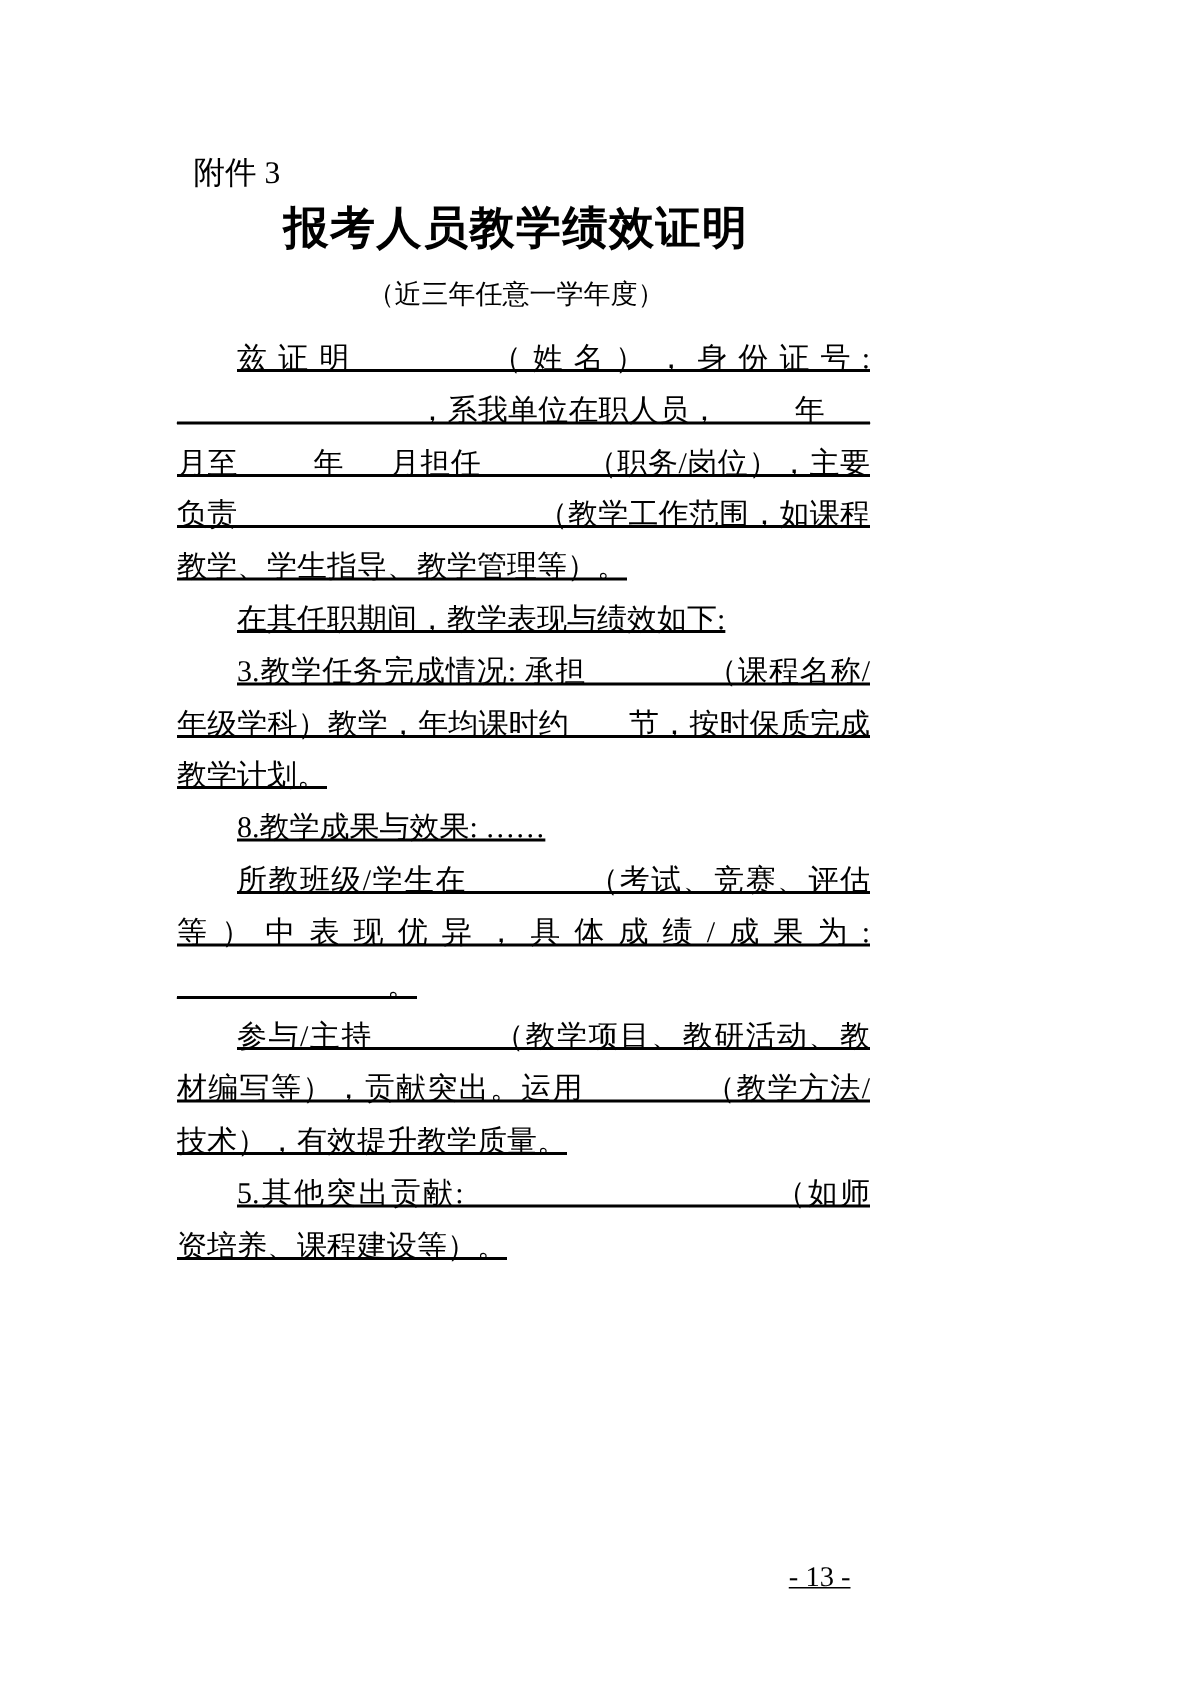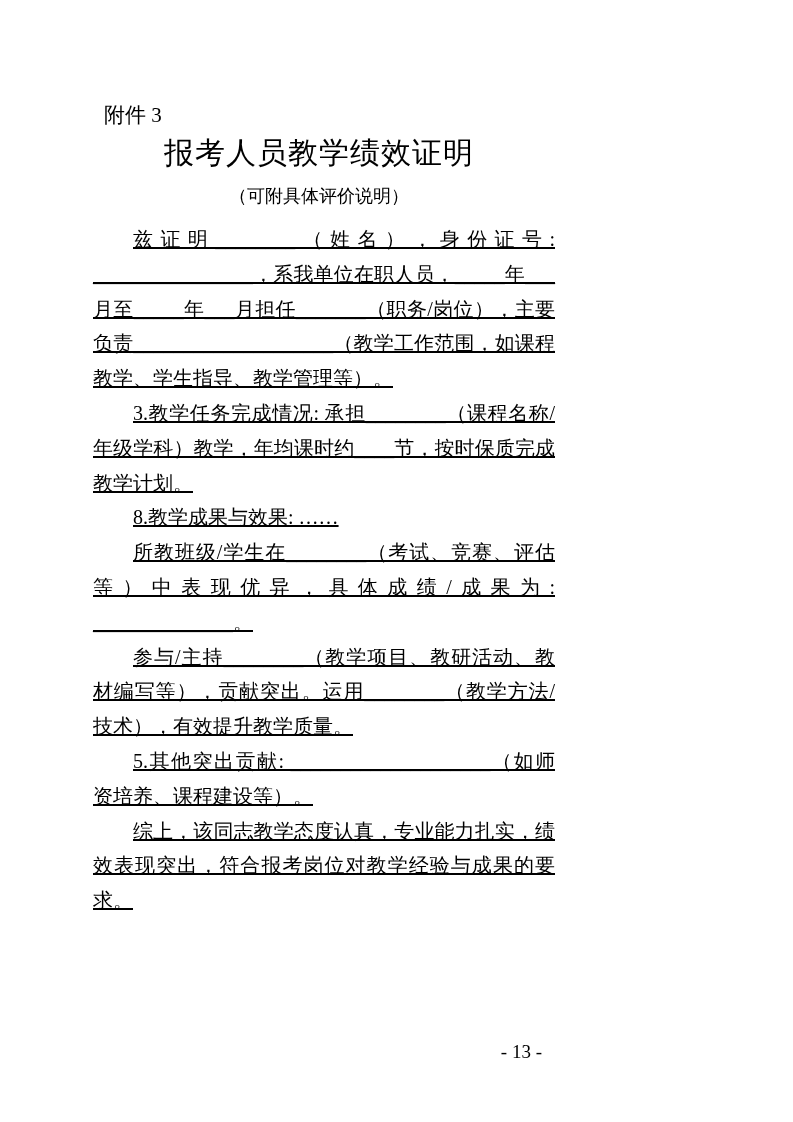--- a/index.html
+++ b/index.html
@@ -8,36 +8,37 @@
     background: #ffffff;
   }
   .page {
     position: relative;
     width: 638px;
     height: 1122px;
     background: #ffffff;
     color: #000000;
     font-family: "Liberation Serif", "DejaVu Serif", serif;
     overflow: hidden;
+    margin-left: 25px;
   }
   .attachment {
     position: absolute;
     left: 104px;
     top: 102px;
     font-size: 21px;
     line-height: 26px;
   }
   .doc-title {
     position: absolute;
     left: 0;
     right: 0;
     top: 134px;
     text-align: center;
     font-size: 30px;
-    font-weight: normal;
+    font-weight: bold;
     letter-spacing: 1px;
     line-height: 38px;
     margin: 0;
   }
   .doc-subtitle {
     position: absolute;
     left: 0;
     right: 0;
     top: 184px;
     text-align: center;
@@ -69,39 +70,40 @@
     text-align: right;
   }
   .sig-sign { padding-right: 60px; letter-spacing: 1px; }
   .sig-date { padding-right: 57px; letter-spacing: 1px; }
   .page-number {
     position: absolute;
     right: 96px;
     top: 1040px;
     font-size: 19px;
     line-height: 24px;
+    text-decoration: underline;
   }
 </style>
 </head>
 <body>
 
 <div class="page">
 
   <div class="attachment">附件 3</div>
 
   <h1 class="doc-title">报考人员教学绩效证明</h1>
 
-  <div class="doc-subtitle">（可附具体评价说明）</div>
+  <div class="doc-subtitle">（近三年任意一学年度）</div>
 
   <div class="doc-body">
     <p>兹证明________（姓名），身份证号: ________________，系我单位在职人员，_____年___月至_____年___月担任_______（职务/岗位），主要负责____________________（教学工作范围，如课程教学、学生指导、教学管理等）。</p>
+    <p>在其任职期间，教学表现与绩效如下:</p>
     <p>3.教学任务完成情况: 承担________（课程名称/年级学科）教学，年均课时约____节，按时保质完成教学计划。</p>
     <p>8.教学成果与效果: ……</p>
     <p>所教班级/学生在________（考试、竞赛、评估等）中表现优异，具体成绩/成果为: ______________。</p>
     <p>参与/主持________（教学项目、教研活动、教材编写等），贡献突出。运用________（教学方法/技术），有效提升教学质量。</p>
     <p>5.其他突出贡献: ____________________（如师资培养、课程建设等）。</p>
-    <p>综上，该同志教学态度认真，专业能力扎实，绩效表现突出，符合报考岗位对教学经验与成果的要求。</p>
   </div>
 
 
   <div class="page-number">- 13 -</div>
 
 </div>
 
 </body></html>

